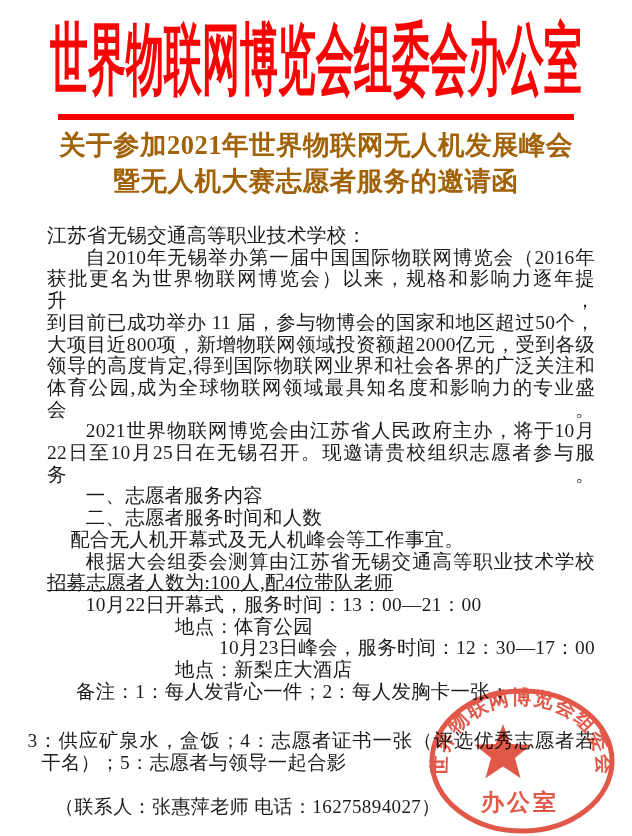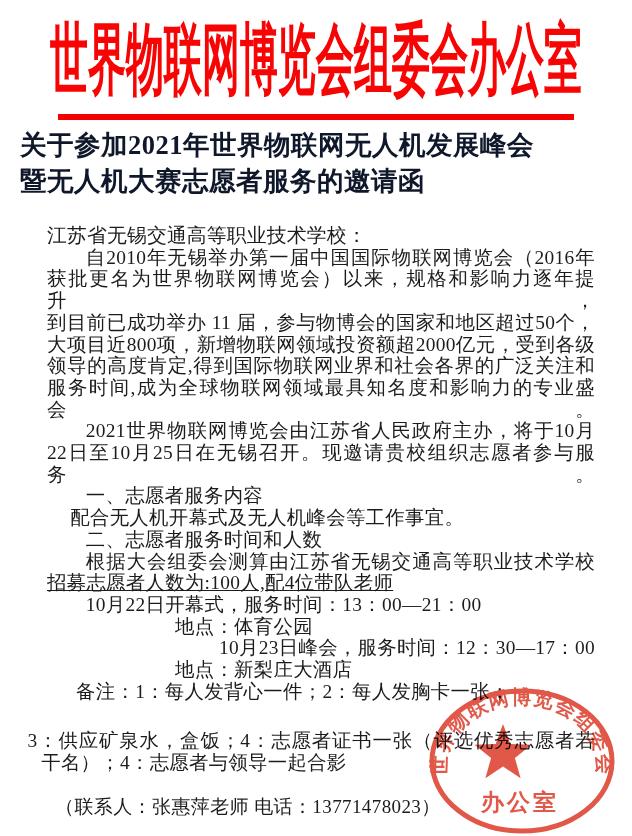--- a/index.html
+++ b/index.html
@@ -27,23 +27,23 @@
     transform-origin:center;
     font-family:"Liberation Serif","DejaVu Serif",serif;
   }
   .red-rule{
     width:516px;height:6px;margin:8px auto 0;
     background:#f40000;
   }
   
   .doc-title{
     margin:7px 20px 0;
-    text-align:left;
+    text-align:center;
     font-size:26.5px;line-height:36px;
-    font-weight:700;color:#0f172a;
+    font-weight:700;color:#a16207;
     letter-spacing:0.5px;
   }
   
   .body{
     margin:26px 37px 0 47px; 
   }
   .line{
     font-size:19.4px;
     line-height:21.7px;
     min-height:21.7px;
@@ -96,38 +96,38 @@
     <div>暨无人机大赛志愿者服务的邀请函</div>
   </div>
 
   <div class="body">
       <div class="line bold" style="text-indent: 0em;">江苏省无锡交通高等职业技术学校：</div>
       <div class="line fill" style="text-indent: 2em;">自2010年无锡举办第一届中国国际物联网博览会（2016年</div>
       <div class="line fill" style="text-indent: 0em;">获批更名为世界物联网博览会）以来，规格和影响力逐年提升，</div>
       <div class="line fill" style="text-indent: 0em;">到目前已成功举办 11 届，参与物博会的国家和地区超过50个，</div>
       <div class="line fill" style="text-indent: 0em;">大项目近800项，新增物联网领域投资额超2000亿元，受到各级</div>
       <div class="line fill" style="text-indent: 0em;">领导的高度肯定,得到国际物联网业界和社会各界的广泛关注和</div>
-      <div class="line fill" style="text-indent: 0em;">服务时间,成为全球物联网领域最具知名度和影响力的专业盛会。</div>
+      <div class="line fill" style="text-indent: 0em;">体育公园,成为全球物联网领域最具知名度和影响力的专业盛会。</div>
       <div class="line fill" style="text-indent: 2em;">2021世界物联网博览会由江苏省人民政府主办，将于10月</div>
       <div class="line fill" style="text-indent: 0em;">22日至10月25日在无锡召开。现邀请贵校组织志愿者参与服务。</div>
       <div class="line" style="text-indent: 2em;">一、志愿者服务内容</div>
+      <div class="line" style="text-indent: 2em;">二、志愿者服务时间和人数</div>
       <div class="line" style="text-indent: 1.2em;">配合无人机开幕式及无人机峰会等工作事宜。</div>
-      <div class="line" style="text-indent: 2em;">二、志愿者服务时间和人数</div>
       <div class="line fill" style="text-indent: 2em;">根据大会组委会测算由江苏省无锡交通高等职业技术学校</div>
       <div class="line" style="text-indent: 0em; text-decoration: underline;">招募志愿者人数为:100人,配4位带队老师</div>
       <div class="line" style="text-indent: 2em;">10月22日开幕式，服务时间：13：00—21：00</div>
       <div class="line" style="text-indent: 6.6em;">地点：体育公园</div>
       <div class="line" style="text-indent: 2em; text-align: right;">10月23日峰会，服务时间：12：30—17：00</div>
       <div class="line" style="text-indent: 6.6em;">地点：新梨庄大酒店</div>
       <div class="line" style="text-indent: 1.5em;">备注：1：每人发背心一件；2：每人发胸卡一张；</div>
       <div class="line fill" style="text-indent: -1em; margin-top: 28px;">3：供应矿泉水，盒饭；4：志愿者证书一张（评选优秀志愿者若</div>
-      <div class="line" style="text-indent: -0.3em;">干名）；4：志愿者与领导一起合影</div>
+      <div class="line" style="text-indent: -0.3em;">干名）；5：志愿者与领导一起合影</div>
     </div>
 
-  <div class="contact">（联系人：张惠萍老师 电话：13771478023）</div>
+  <div class="contact">（联系人：张惠萍老师 电话：16275894027）</div>
 
   <svg class="seal" viewBox="0 0 194 150" aria-hidden="true">
     <ellipse cx="97" cy="75" rx="90" ry="70" fill="none" stroke="#dd4130" stroke-width="5"></ellipse>
     <path id="sealArc" d="M 25 101 A 76 63 0 1 1 169 101" fill="none"></path>
     <text font-size="20" fill="#dd4130" letter-spacing="1.5">
       <textPath href="#sealArc" startOffset="50%" text-anchor="middle">世界物联网博览会组委会</textPath>
     </text>
     <polygon fill="#dd4130" points="78,38 85.3,57.9 106.5,58.7 89.9,71.9 95.6,92.3 78,80.5 60.4,92.3 66.1,71.9 49.5,58.7 70.7,57.9">
     </polygon>
     <text x="95" y="124" font-size="23" fill="#dd4130" letter-spacing="3" text-anchor="middle">办公室</text>

